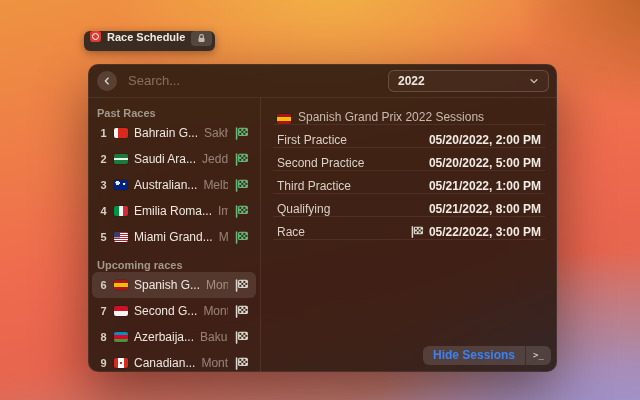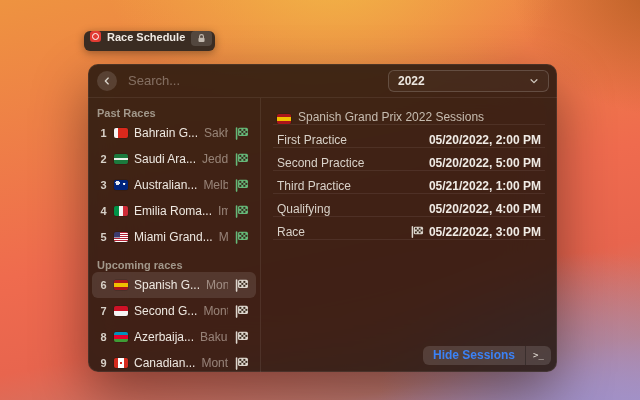--- a/index.html
+++ b/index.html
@@ -303,21 +303,21 @@
           </div>
           <div class="session-row">
             <span class="session-label">Third Practice</span>
             <span class="session-date">
               <span>05/21/2022, 1:00 PM</span>
             </span>
           </div>
           <div class="session-row">
             <span class="session-label">Qualifying</span>
             <span class="session-date">
-              <span>05/20/2022, 4:00 PM</span>
+              <span>05/21/2022, 8:00 PM</span>
             </span>
           </div>
           <div class="session-row">
             <span class="session-label">Race</span>
             <span class="session-date">
               <svg width="14" height="14" viewBox="0 0 16 16">
     <rect x="1.9" y="1.2" width="1.7" height="13.6" rx="0.85" fill="#ddd6cd"></rect>
     <rect x="4.3" y="1.9" width="10.6" height="8.8" rx="1.7" fill="#ddd6cd"></rect>
     <g fill="#38281c">
       <rect x="5.7" y="3.1" width="2.1" height="2.1"></rect>

